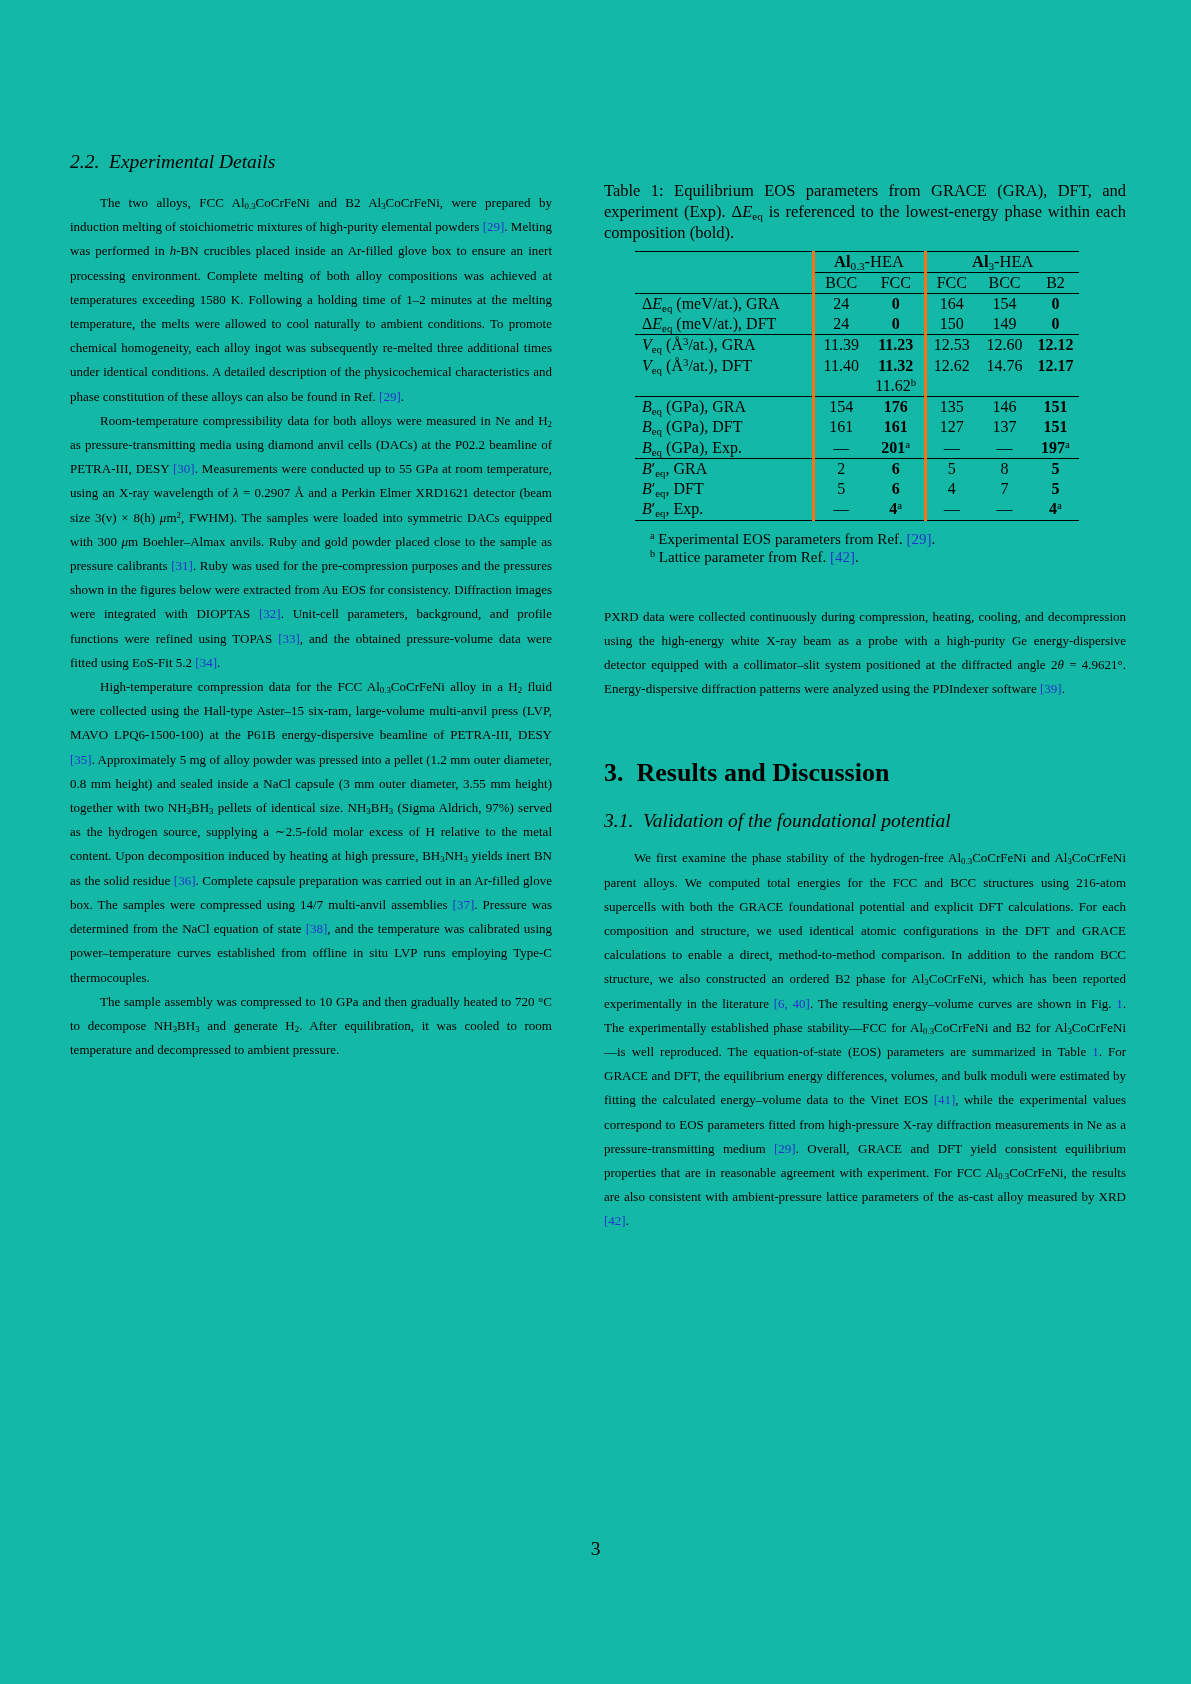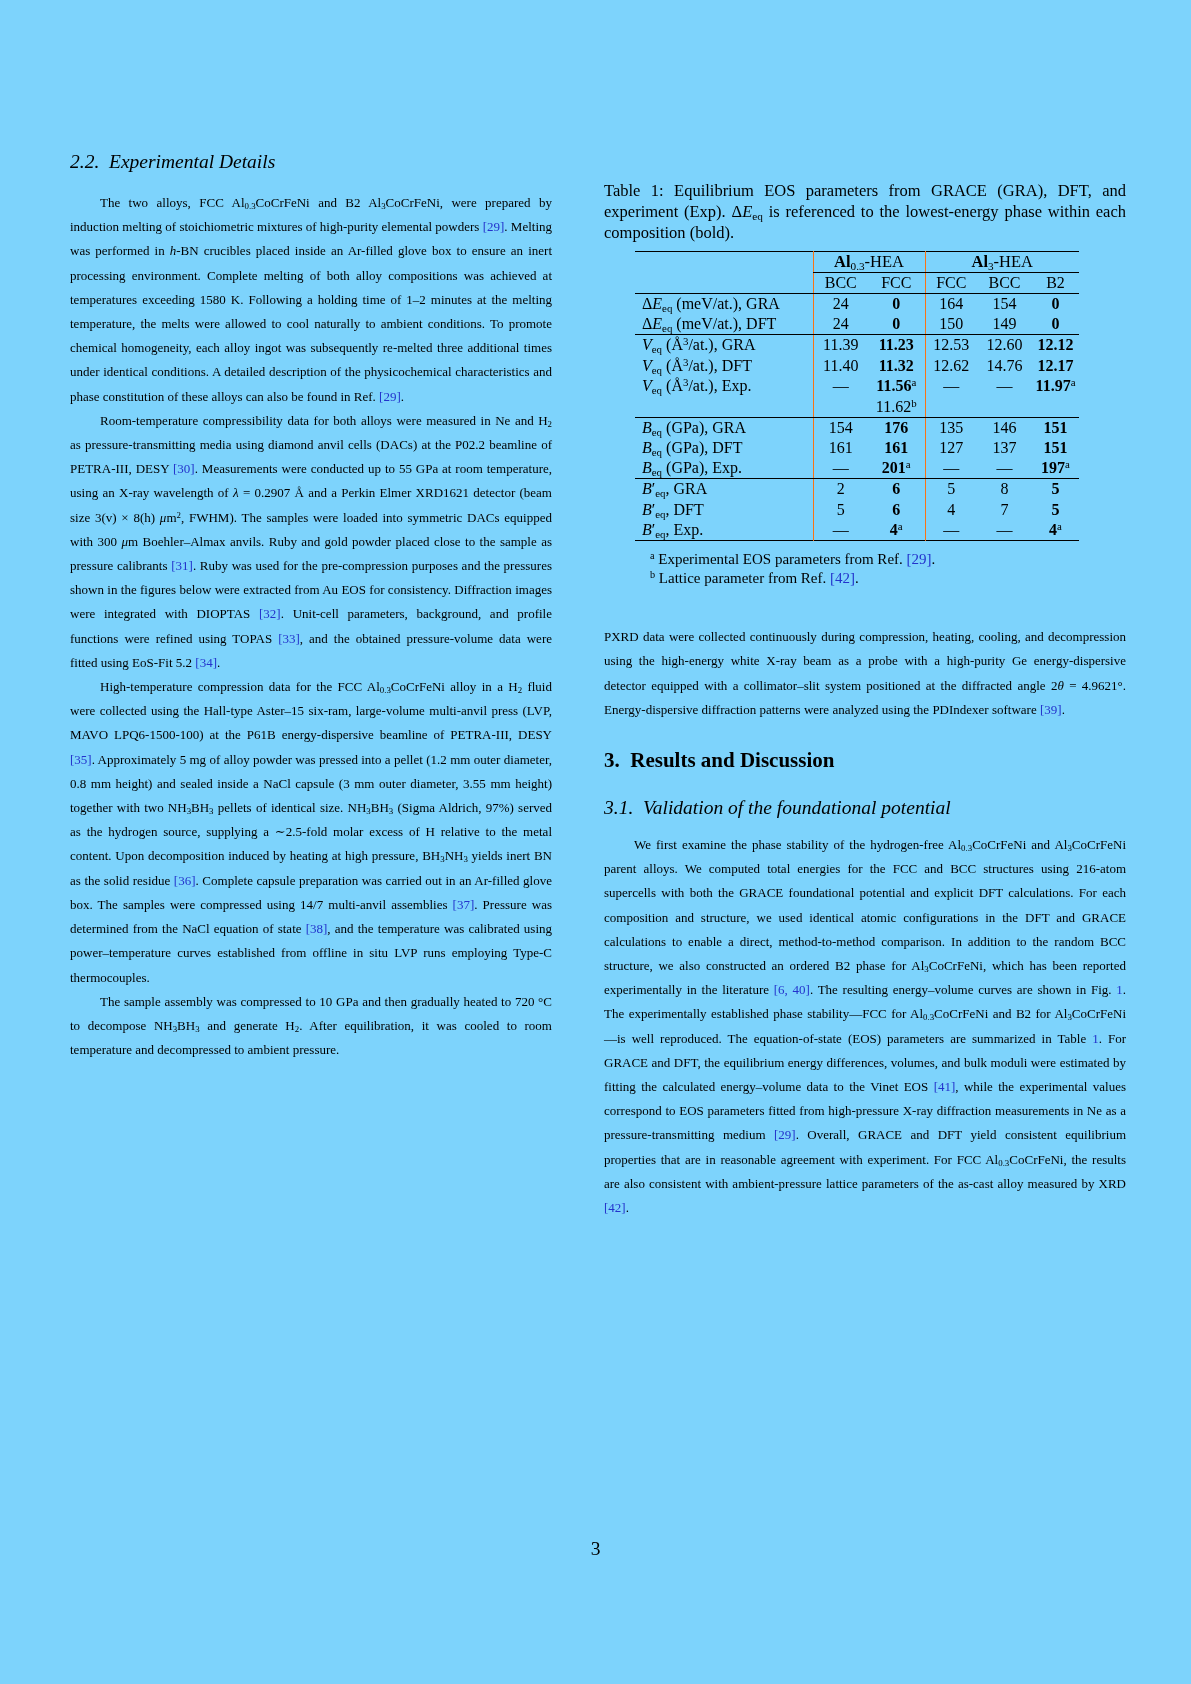--- a/index.html
+++ b/index.html
@@ -1,21 +1,21 @@
 <!DOCTYPE html>
 <html lang="en"><head>
 <meta charset="utf-8">
 <style>
   * { box-sizing: border-box; }
   html, body { margin: 0; padding: 0; background: #ffffff; }
   .page {
     position: relative;
     width: 1191px;
     height: 1684px;
-    background: #7dd3fc;
+    background: #14b8a6;
     font-family: "Liberation Serif", "DejaVu Serif", serif;
     color: #000000;
     overflow: hidden;
   }
   .col { position: absolute; }
   .col-left  { left: 70px;  top: 150px; width: 482px; }
   .col-right { left: 604px; top: 174px; width: 522px; }
 
   .bp {
     margin: 0;
@@ -34,23 +34,23 @@
 
   .h-subsec {
     font-style: italic;
     font-weight: normal;
     font-size: 19.5px;
     line-height: 24px;
     margin: 0 0 17px 0;
   }
   .h-sec {
     font-weight: bold;
-    font-size: 21px;
+    font-size: 26px;
     line-height: 24px;
-    margin: 26px 0 0 0;
+    margin: 60px 0 0 0;
   }
   .h-validation { margin: 24px 0 0 0; font-style: italic; }
   .p-pxrd { margin-top: 38px; }
   .p-validation { margin-top: 13px; }
 
   .tbl-caption {
     font-size: 16.5px;
     line-height: 21px;
     text-align: justify;
     margin: 6px 0 0 0;
@@ -72,21 +72,21 @@
   .eos-table td {
     padding: 0 2px;
     height: 20.6px;
     line-height: 20px;
     text-align: center;
     vertical-align: middle;
     font-weight: normal;
     white-space: nowrap;
   }
   .eos-table td.stub { text-align: left; padding-left: 7px; }
-  .eos-table td.vl { border-left: 1px solid #f97316; }
+  .eos-table td.vl { border-left: 3px solid #f97316; }
   .eos-table tr.rule > td { border-bottom: 1px solid #000; }
   .eos-table tr.hdr2 > td { border-bottom: 1.4px solid #000; }
   .eos-table td.grp { border-bottom: 1px solid #000; font-size: 16.5px; }
   .eos-table b { font-weight: bold; }
 
   .tbl-footnotes {
     margin: 9px 0 0 46px;
     font-size: 15px;
     line-height: 18.5px;
   }
@@ -165,28 +165,20 @@
             <td><b>12.12</b></td>
           </tr>
           <tr>
             <td class="stub"><i>V</i><sub>eq</sub> (Å<sup>3</sup>/at.), DFT</td>
             <td class="vl">11.40</td>
             <td><b>11.32</b></td>
             <td class="vl">12.62</td>
             <td>14.76</td>
             <td><b>12.17</b></td>
           </tr>
-          <tr>
-            <td class="stub"><i>V</i><sub>eq</sub> (Å<sup>3</sup>/at.), Exp.</td>
-            <td class="vl">—</td>
-            <td><b>11.56</b><sup>a</sup></td>
-            <td class="vl">—</td>
-            <td>—</td>
-            <td><b>11.97</b><sup>a</sup></td>
-          </tr>
           <tr class="rule">
             <td class="stub"></td>
             <td class="vl"></td>
             <td>11.62<sup>b</sup></td>
             <td class="vl"></td>
             <td></td>
             <td></td>
           </tr>
           <tr>
             <td class="stub"><i>B</i><sub>eq</sub> (GPa), GRA</td>

